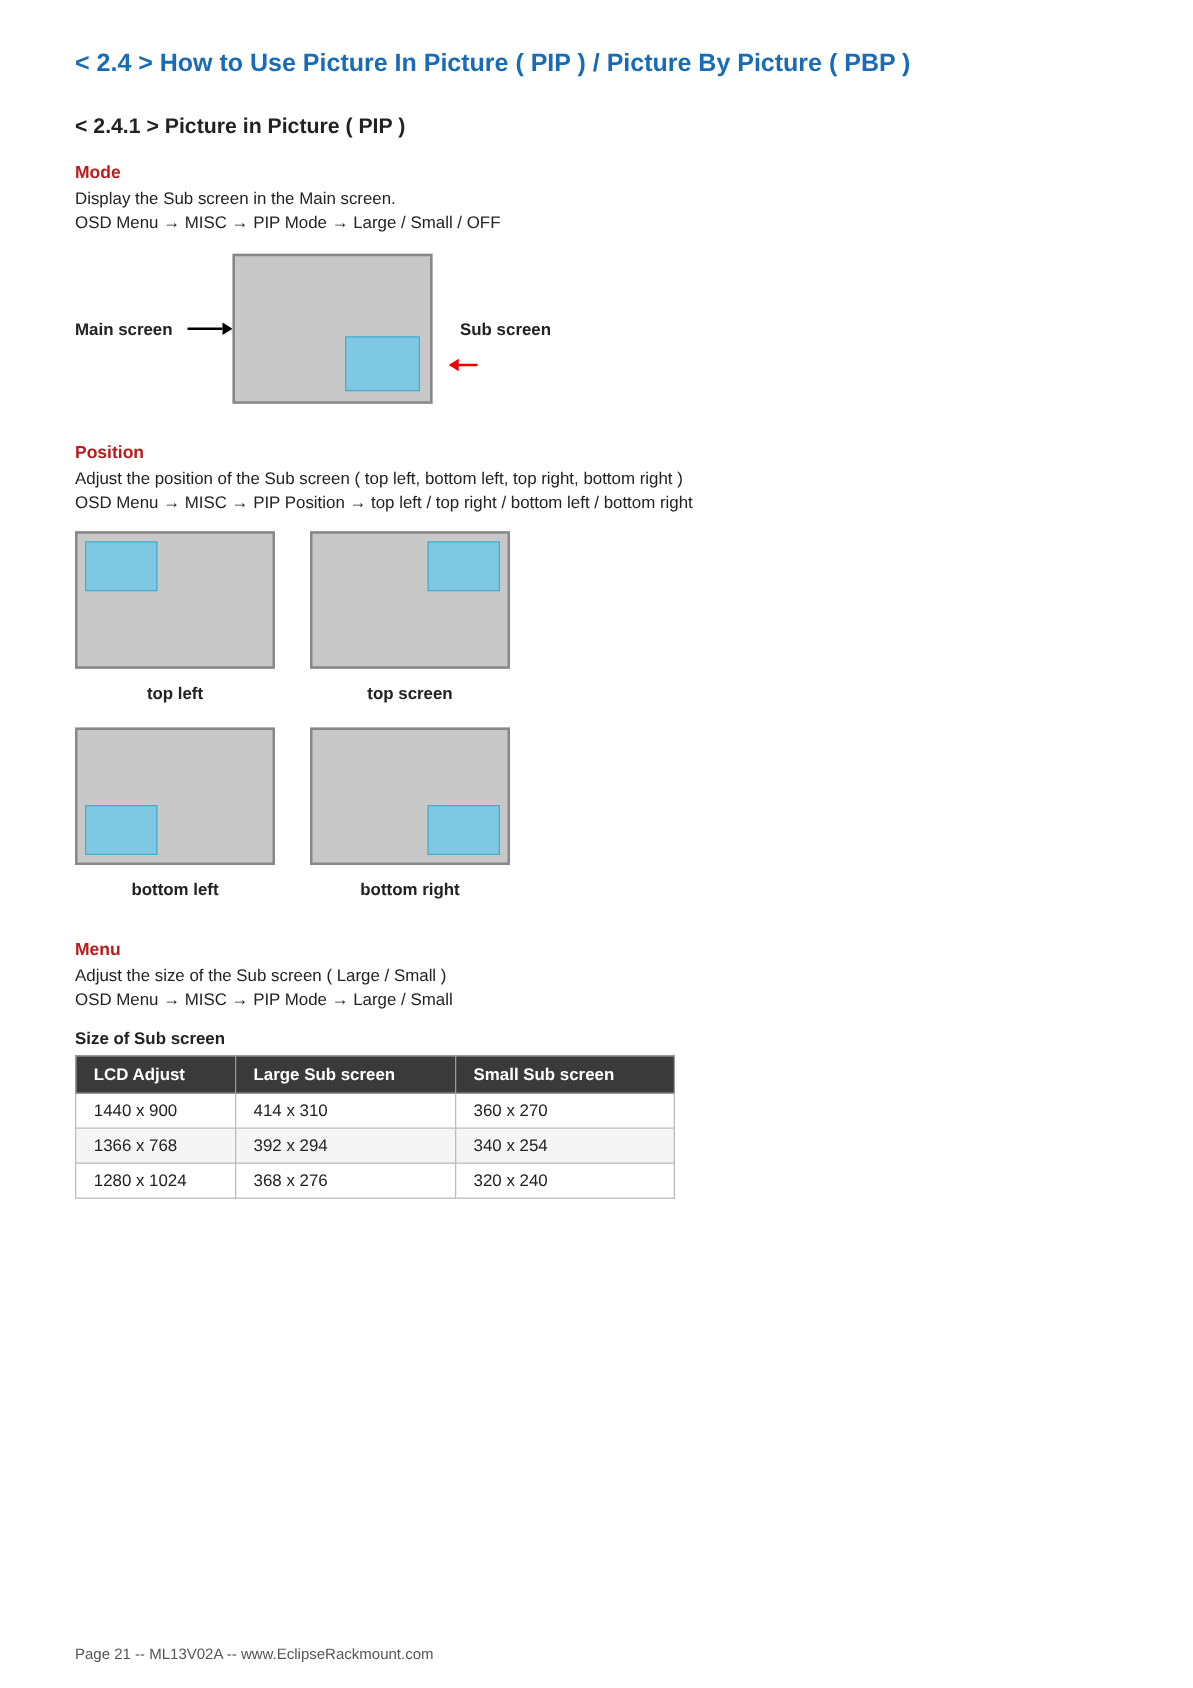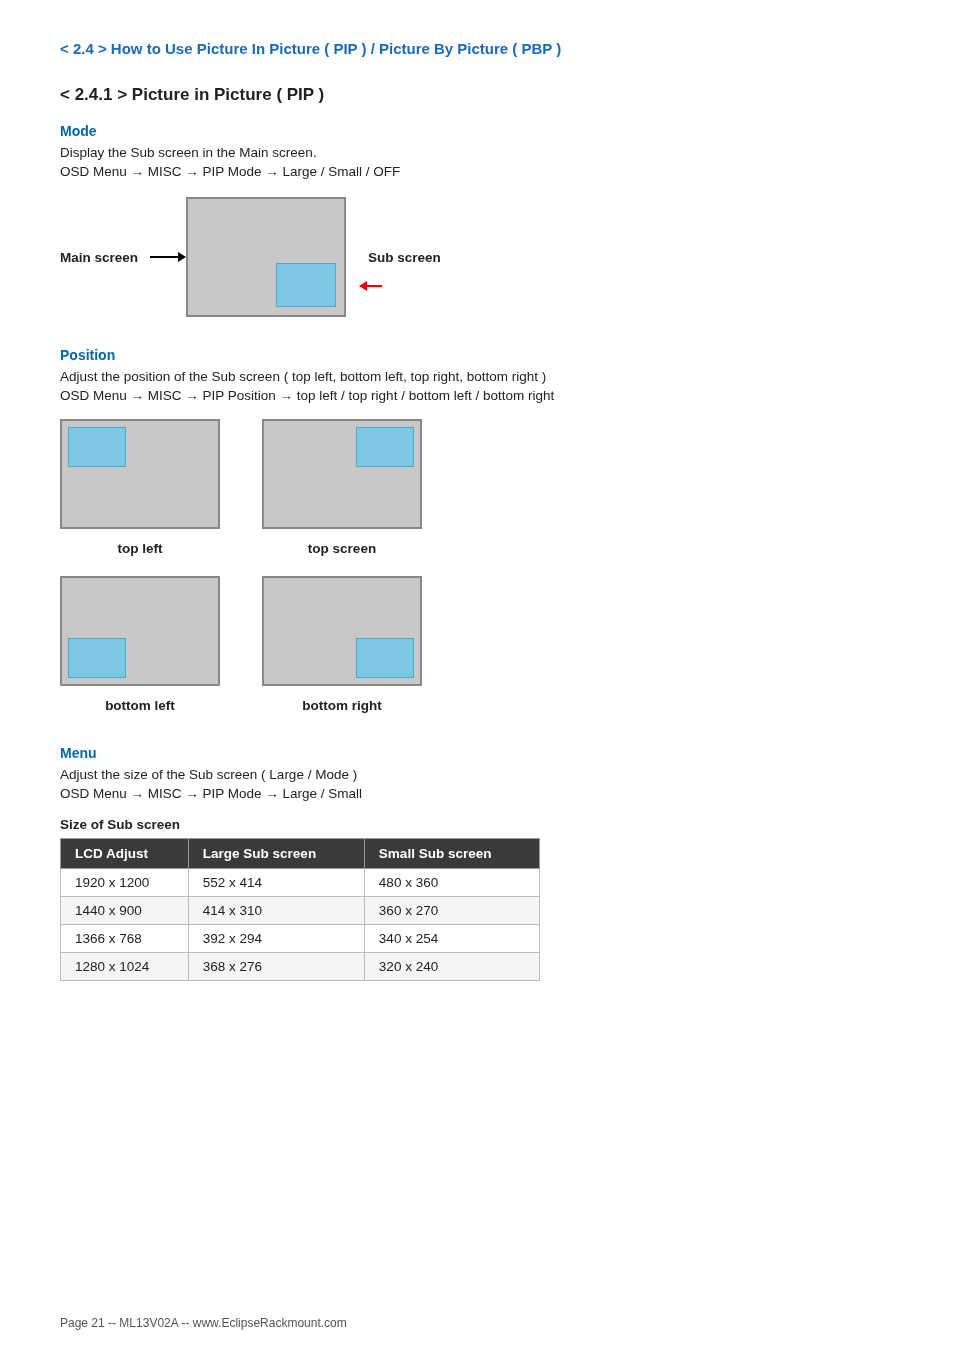--- a/index.html
+++ b/index.html
@@ -10,34 +10,34 @@
       color: #222;
       width: 954px;
       min-height: 1350px;
       position: relative;
     }
     .page {
       padding: 40px 60px 60px 60px;
     }
     .main-title {
       color: #1a6bb5;
-      font-size: 15px;
+      font-size: 20px;
       font-weight: bold;
       margin-bottom: 28px;
       border-bottom: none;
     }
     .section-title {
       font-size: 17px;
       font-weight: bold;
       margin-bottom: 18px;
     }
     .sub-heading {
       font-size: 14px;
       font-weight: bold;
-      color: #0369a1;
+      color: #b91c1c;
       margin-bottom: 6px;
       margin-top: 18px;
     }
     .body-text {
       font-size: 13.5px;
       margin-bottom: 4px;
       color: #222;
     }
     .arrow-text {
       font-size: 13.5px;
@@ -100,21 +100,21 @@
       border-top: 5px solid transparent;
       border-bottom: 5px solid transparent;
     }
     
     .position-section {
       margin-top: 28px;
     }
     .position-diagrams {
       display: flex;
       flex-wrap: wrap;
-      gap: 42px;
+      gap: 28px;
       margin-top: 16px;
     }
     .pos-item {
       display: flex;
       flex-direction: column;
       align-items: center;
     }
     .pos-box {
       position: relative;
       width: 160px;
@@ -245,37 +245,32 @@
         <div class="pos-box">
           <div class="pos-sub bottom-right"></div>
         </div>
         <div class="pos-label">bottom right</div>
       </div>
     </div>
   </div>
 
   <div class="size-section">
     <div class="sub-heading">Menu</div>
-    <div class="body-text">Adjust the size of the Sub screen  ( Large  /  Mode )</div>
+    <div class="body-text">Adjust the size of the Sub screen  ( Large  /  Small )</div>
     <div class="arrow-text">OSD Menu  →  MISC  →  PIP Mode  →  Large  /  Small</div>
     <div class="table-title">Size of Sub screen</div>
     <table>
       <thead>
         <tr>
           <th>LCD Adjust</th>
           <th>Large Sub screen</th>
           <th>Small Sub screen</th>
         </tr>
       </thead>
       <tbody id="table-body">
-      <tr>
-            <td>1920 x 1200</td>
-            <td>552 x 414</td>
-            <td>480 x 360</td>
-          </tr>
           <tr>
             <td>1440 x 900</td>
             <td>414 x 310</td>
             <td>360 x 270</td>
           </tr>
           <tr>
             <td>1366 x 768</td>
             <td>392 x 294</td>
             <td>340 x 254</td>
           </tr>

